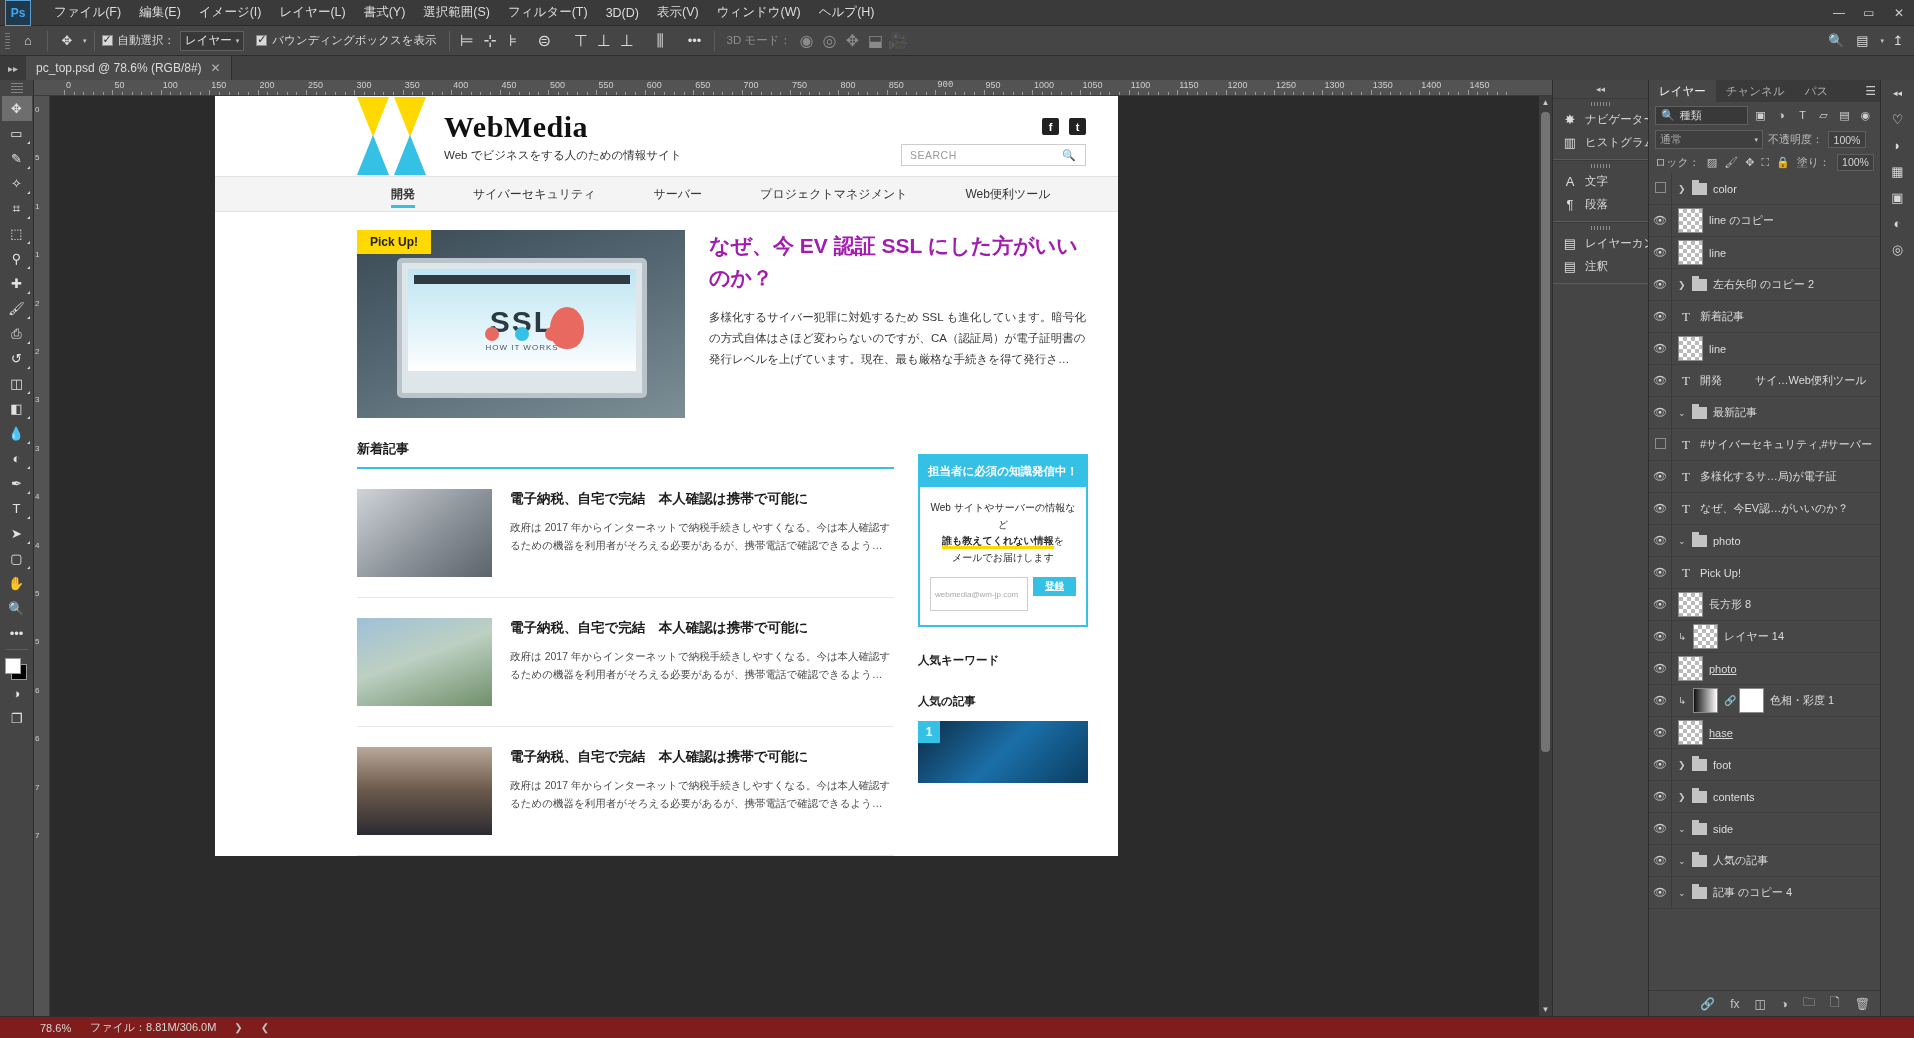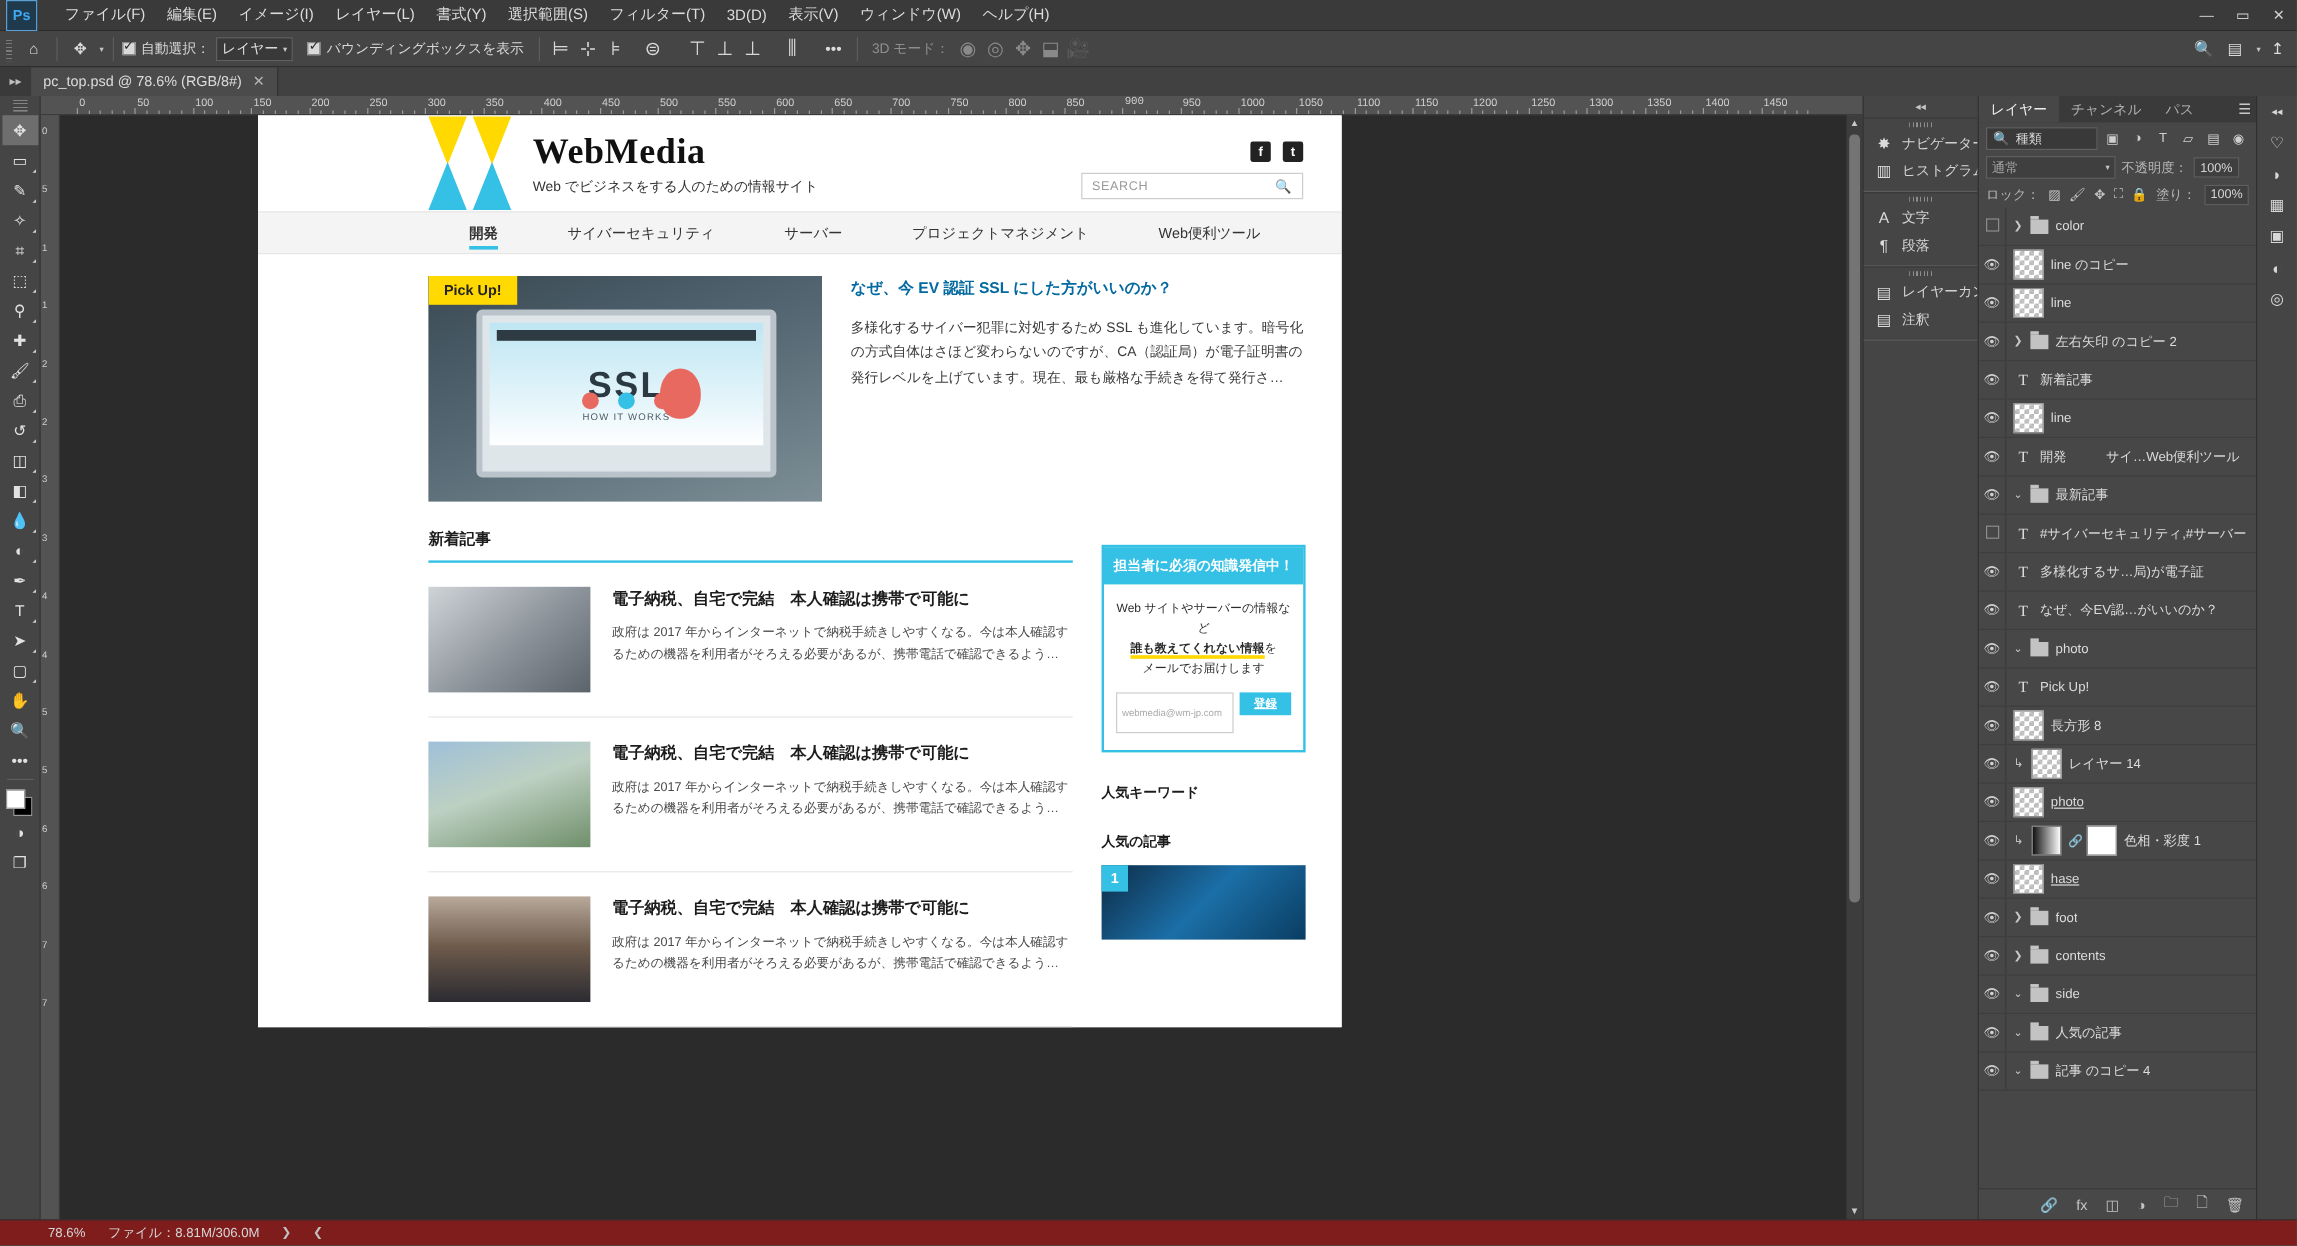--- a/index.html
+++ b/index.html
@@ -134,21 +134,21 @@
     font-size: 30px; font-weight: bold; color: #2b3a42; letter-spacing: 2px; font-family: "Liberation Sans", sans-serif; }
   .hero-img .hiw { position: absolute; left: 0; right: 0; top: 74px; text-align: center; font-size: 8px; color: #4b5a62; letter-spacing: 1px; }
   .hero-img .bar { position: absolute; left: 6px; right: 6px; top: 6px; height: 9px; background: #2e3b42; }
   .hero-img .dots { position: absolute; left: 0; right: 0; bottom: 30px; display: flex; justify-content: center; gap: 16px; }
   .hero-img .dot { width: 14px; height: 14px; border-radius: 50%; }
   .hero-img .balloon { position: absolute; right: 52px; top: 38px; width: 34px; height: 42px;
     background: #e8695f; border-radius: 50% 50% 45% 45%; }
   .pickup { position: absolute; left: 0; top: 0; background: #FFD900; color: #222;
     font-size: 12px; font-weight: bold; padding: 5px 13px; z-index: 3; }
   .hero-body { flex: 1 1 auto; }
-  .hero-title { font-size: 13px; font-weight: bold; line-height: 1.5; color: #0369a1; }
+  .hero-title { font-size: 21px; font-weight: bold; line-height: 1.5; color: #a21caf; }
   .hero-text { font-size: 11.5px; line-height: 1.82; color: #3a3a3a; margin-top: 14px; }
   .pg-main { display: flex; padding: 0 30px 0 142px; gap: 24px; background: #fff; }
   .col-main { flex: 1 1 auto; }
   .sec-head { font-size: 13px; font-weight: bold; border-bottom: 2px solid #35C0E5; padding-bottom: 9px; color: #1c1c1c; }
   .art { display: flex; gap: 18px; padding: 20px 0; border-bottom: 1px solid #e6e6e6; }
   .art-thumb { width: 135px; height: 88px; flex: 0 0 135px; }
   .art-body { flex: 1 1 auto; }
   .art-title { font-size: 13.5px; font-weight: bold; line-height: 1.45; color: #1c1c1c; }
   .art-text { font-size: 10.5px; line-height: 1.72; color: #4a4a4a; margin-top: 9px; }
   .col-side { width: 170px; flex: 0 0 170px; padding-top: 14px; }

